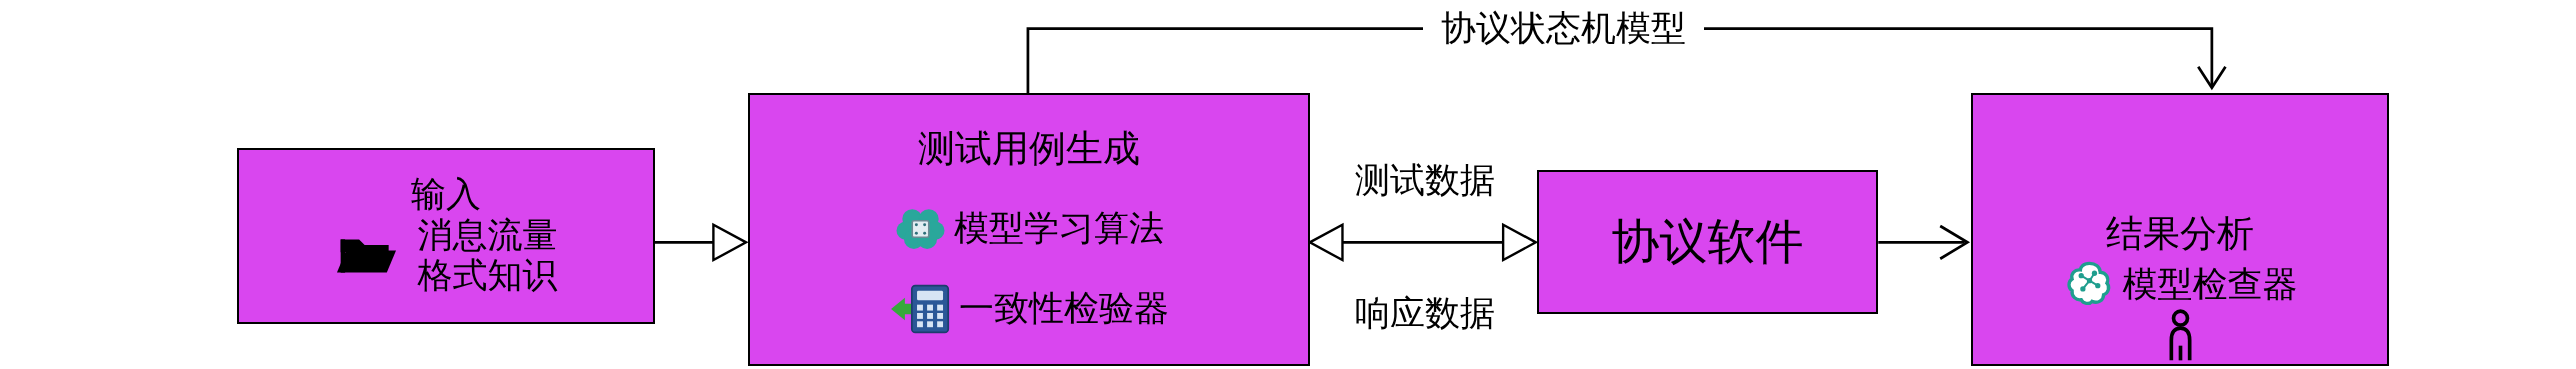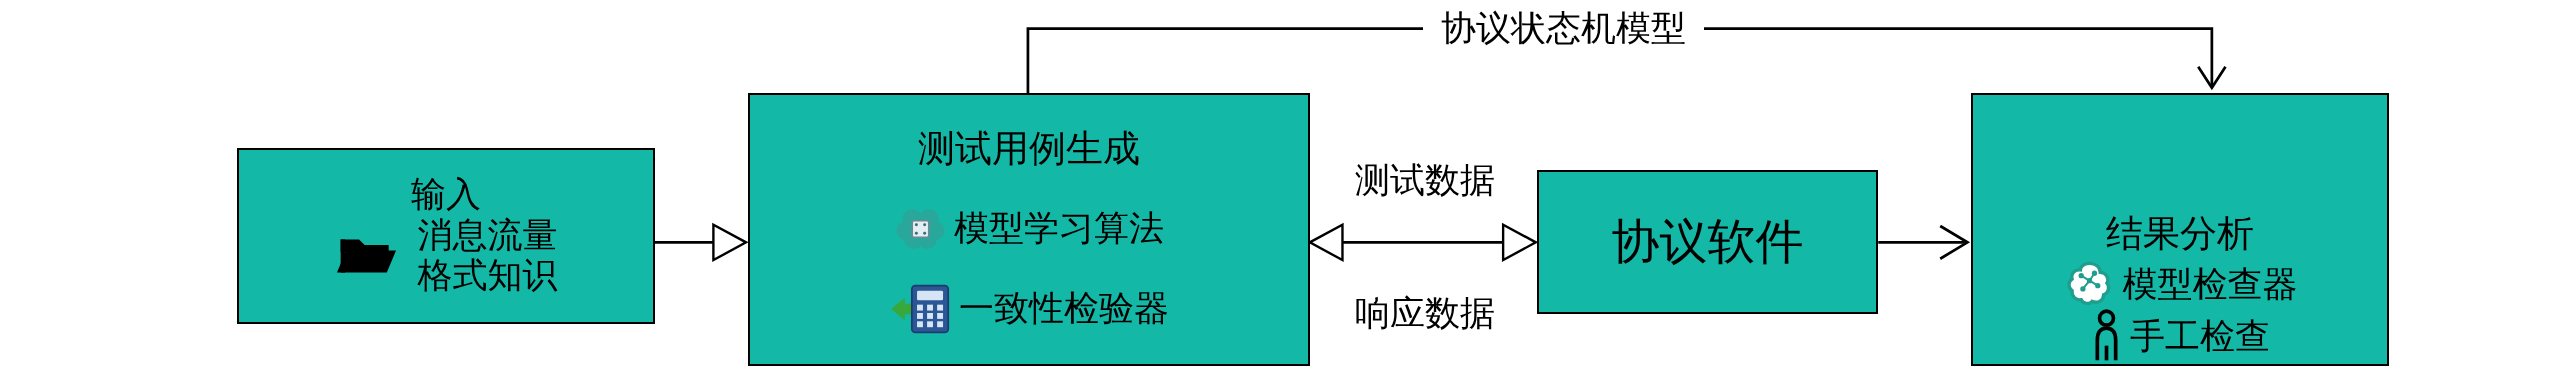--- a/index.html
+++ b/index.html
@@ -6,21 +6,21 @@
   html,body { background:#ffffff; }
   .canvas {
     position:relative; width:2576px; height:369px;
     background:#ffffff; color:#000;
     font-family:"Liberation Serif","DejaVu Serif",serif;
     overflow:hidden;
     padding-left:12px;
   }
   .wires { position:absolute; left:0; top:0; z-index:1; }
   .box {
-    position:absolute; border:2.7px solid #000; background:#14b8a6;
+    position:absolute; border:2.7px solid #000; background:#d946ef;
     display:flex; flex-direction:column; align-items:center; z-index:2;
   }
   .input-box  { left:237px;  top:148px; width:418px; height:176px; justify-content:center; font-size:35px; line-height:1.16; }
   .testgen-box{ left:748px; top:93px; width:562px; height:273px; justify-content:space-evenly; }
   .protocol-box{ left:1537px; top:170px; width:341px; height:144px; justify-content:center; font-size:48px; }
   .result-box { left:1971px; top:93px; width:418px; height:273px; justify-content:flex-end; }
   .box-title { font-size:37px; }
   .icon-row { display:flex; align-items:center; gap:6.8px; font-size:35px; }
   .input-row { display:flex; align-items:center; gap:20px; }
   .input-col { display:flex; flex-direction:column; align-items:flex-start; }
@@ -148,18 +148,17 @@
       <span>模型检查器</span>
     </div>
     <div class="icon-row">
       <span class="icon">
         <svg width="33" height="55" viewBox="0 0 18 30">
           <circle cx="9" cy="5" r="3.8" fill="none" stroke="#000" stroke-width="2"></circle>
           <path d="M4 28 V17 C4 12.5 6 10.5 9 10.5 C12 10.5 14 12.5 14 17 V28" fill="none" stroke="#000" stroke-width="2"></path>
           <line x1="9" y1="20" x2="9" y2="28" stroke="#000" stroke-width="2"></line>
         </svg>
       </span>
-      <span>手工检查</span>
     </div>
   </div>
 
 </div>
 
 
 </body></html>

